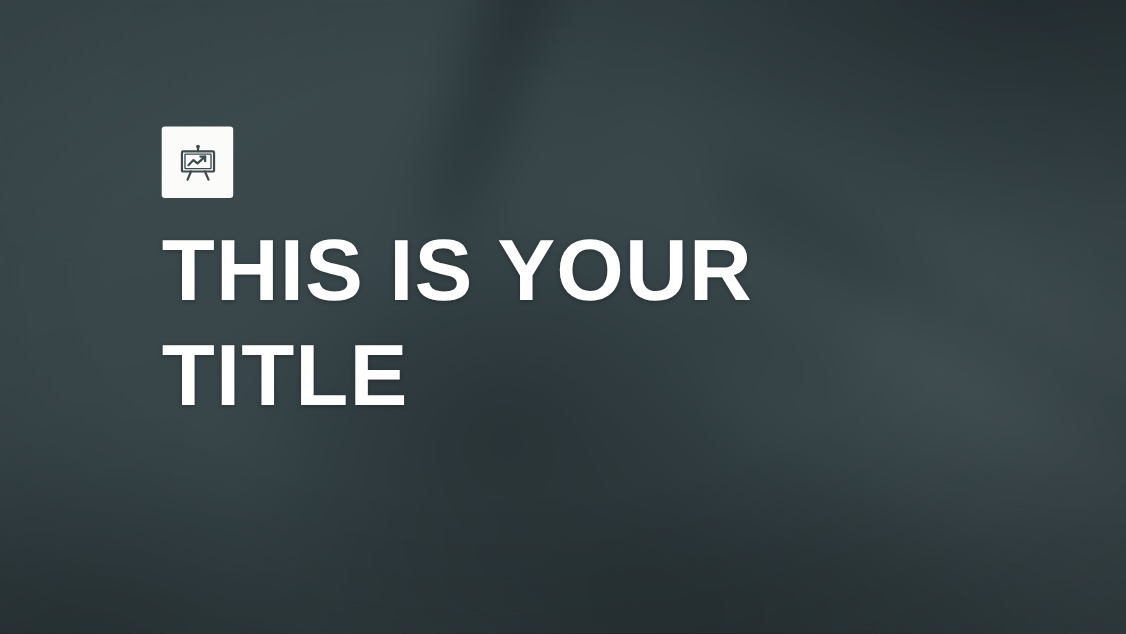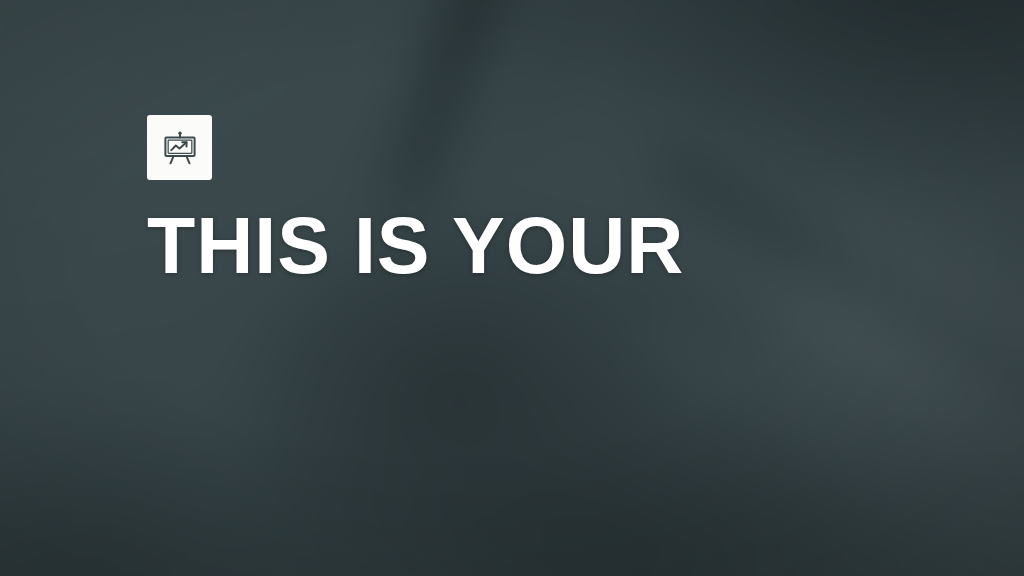--- a/index.html
+++ b/index.html
@@ -221,16 +221,17 @@
         <rect x="9.8" y="14.6" width="28.4" height="15.8" rx="0.6" stroke-width="1.5"></rect>
         <polyline points="13.6,26.6 19.0,21.0 23.4,24.6 31.8,17.2"></polyline>
         <polyline points="26.6,17.2 31.8,17.2 31.8,22.2"></polyline>
         <line x1="16.4" y1="33.5" x2="12.6" y2="42.4"></line>
         <line x1="31.6" y1="33.5" x2="35.4" y2="42.4"></line>
       </svg>
     </div>
 
     <div class="title-block">
       <span class="title-line">THIS IS YOUR</span>
+      <span class="title-line">TITLE</span>
     </div>
 
   </div>
 </div>
 
 </body></html>

